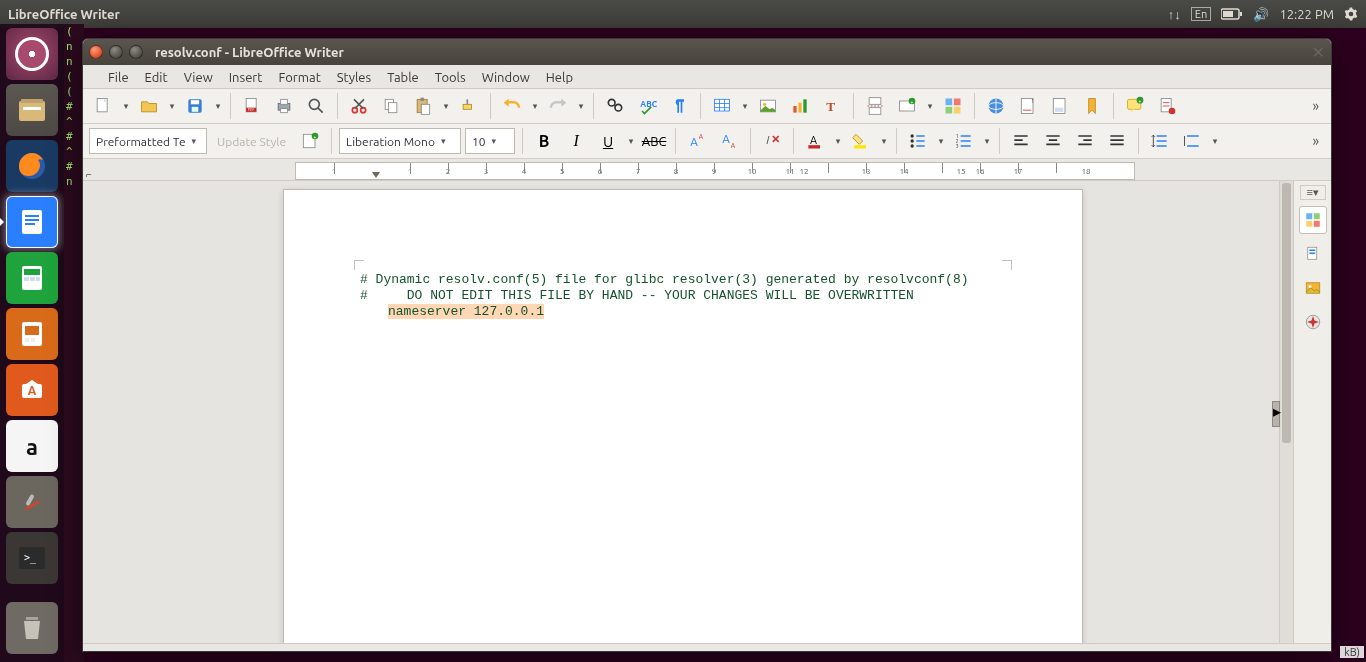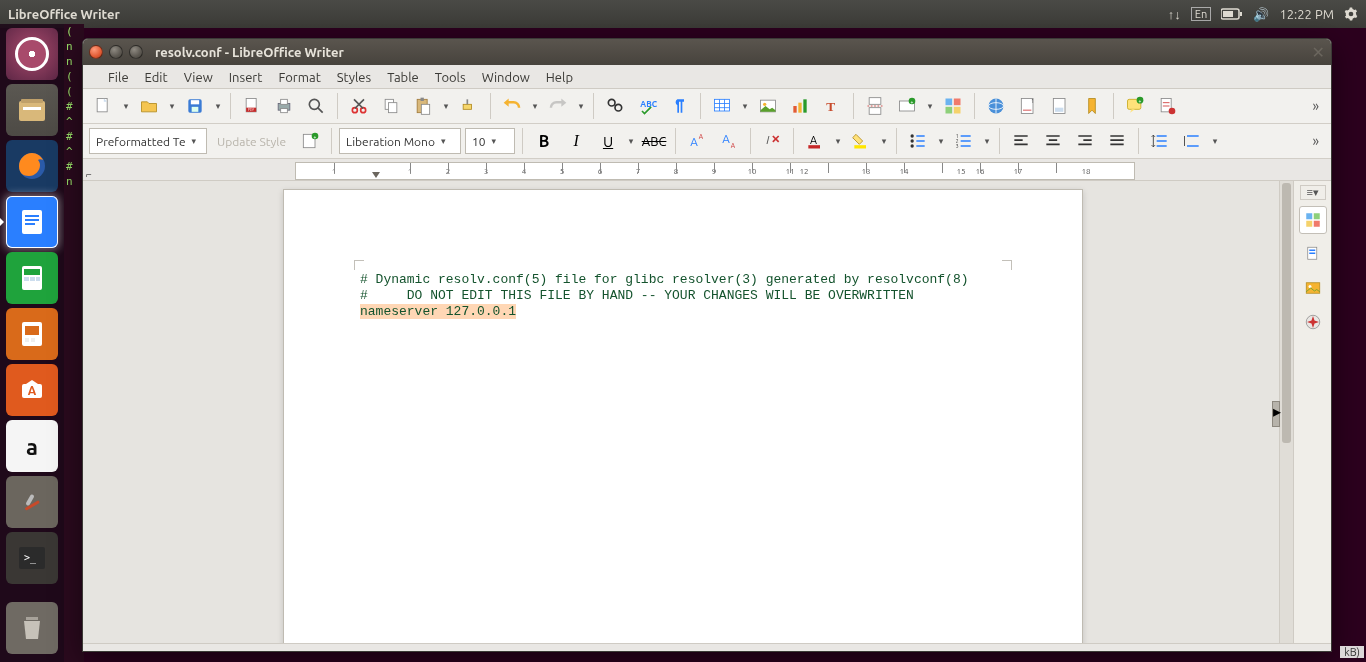--- a/index.html
+++ b/index.html
@@ -75,21 +75,21 @@
 .ruler .marker { position:absolute; top:9px; width:0; height:0; border-left:4px solid transparent; border-right:4px solid transparent; border-top:6px solid #6b665e; }
 
 
 .workspace { flex: 1; display: flex; background: #e6e4e0; overflow: hidden; position: relative; }
 .page-area { flex: 1; overflow: auto; position: relative; }
 .page { position: absolute; left: 200px; top: 8px; width: 800px; height: 1050px; background: #fff; border: 1px solid #bfbbb2; box-shadow: 0 2px 6px rgba(0,0,0,.15); }
 .page .margin-corner { position:absolute; width:10px; height:10px; border:1px solid #c3c0b9; }
 .page .mc-tl { left: 70px; top: 70px; border-right:none; border-bottom:none; }
 .page .mc-tr { right: 70px; top: 70px; border-left:none; border-bottom:none; }
 .page .content { position: absolute; left: 76px; top: 82px; right: 76px; font-family: "Liberation Mono", "Courier New", monospace; font-size: 13px; line-height: 16px; white-space: pre; color: #14532d; }
-.page .content .hl { background: #ffd7b5; }
+.page .content .hl { background: #ffd7b5; margin-left: 28px; }
 
 
 .vscroll { width: 14px; background: #e0ddd7; border-left: 1px solid #cfcbc4; position: relative; }
 .vscroll .thumb { position: absolute; left: 2px; right: 2px; top: 2px; height: 260px; background: #bdb9b1; border-radius: 3px; }
 .vscroll .splitter { position:absolute; left:-8px; top:220px; width:8px; height:26px; background:#b7b3ab; border:1px solid #8d887f; }
 
 
 .sidebar { width: 38px; background: #f0eee9; border-left: 1px solid #cfcbc4; display: flex; flex-direction: column; align-items: center; padding-top: 4px; gap: 6px; }
 .sidebar .sb { width: 28px; height: 28px; border: 1px solid transparent; border-radius: 3px; display:flex; align-items:center; justify-content:center; }
 .sidebar .sb.sel { background:#fff; border-color:#c3bfb7; }

